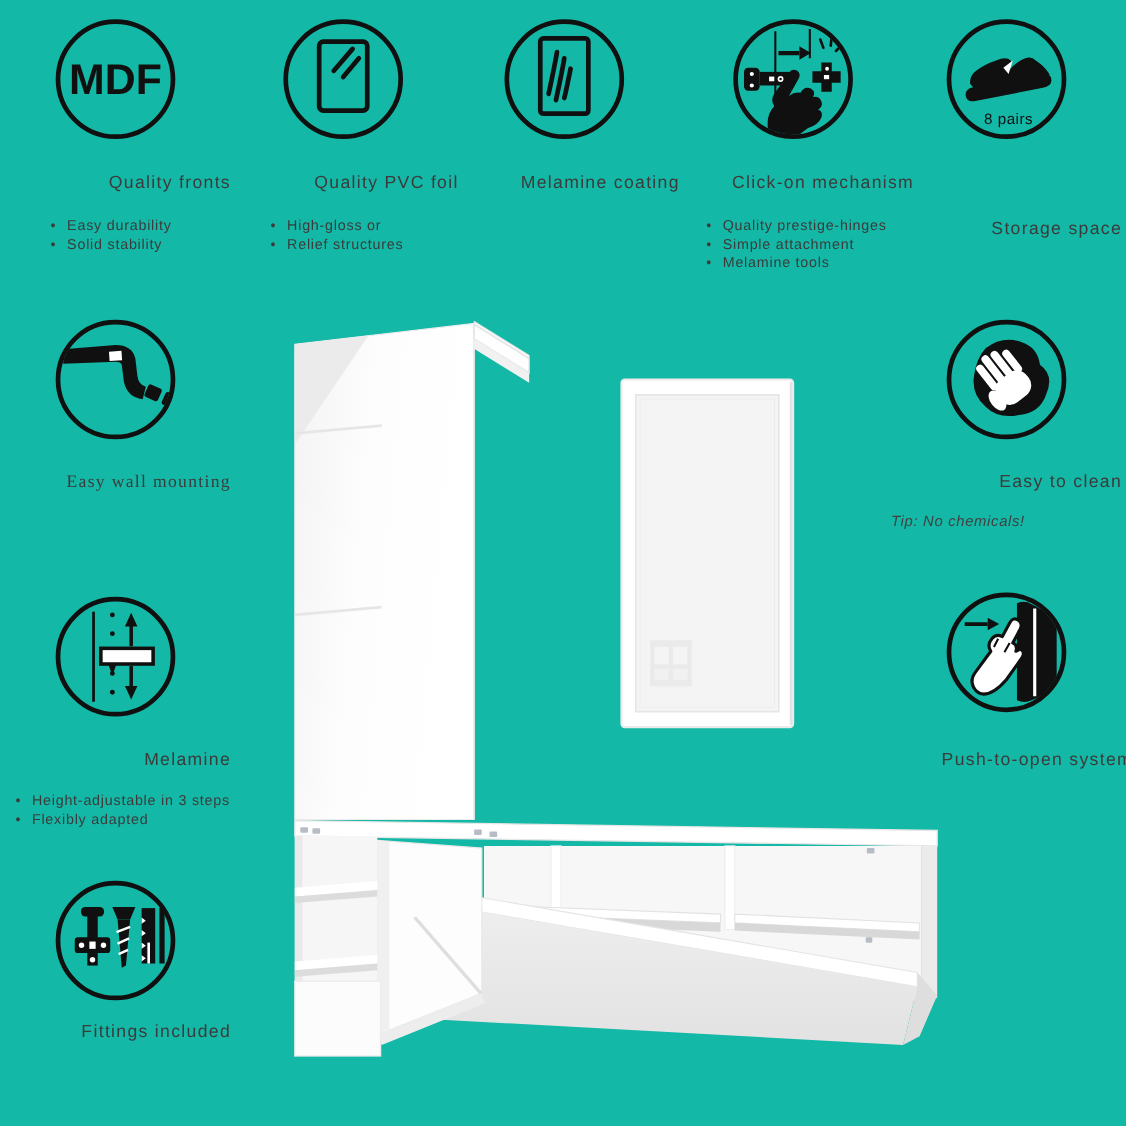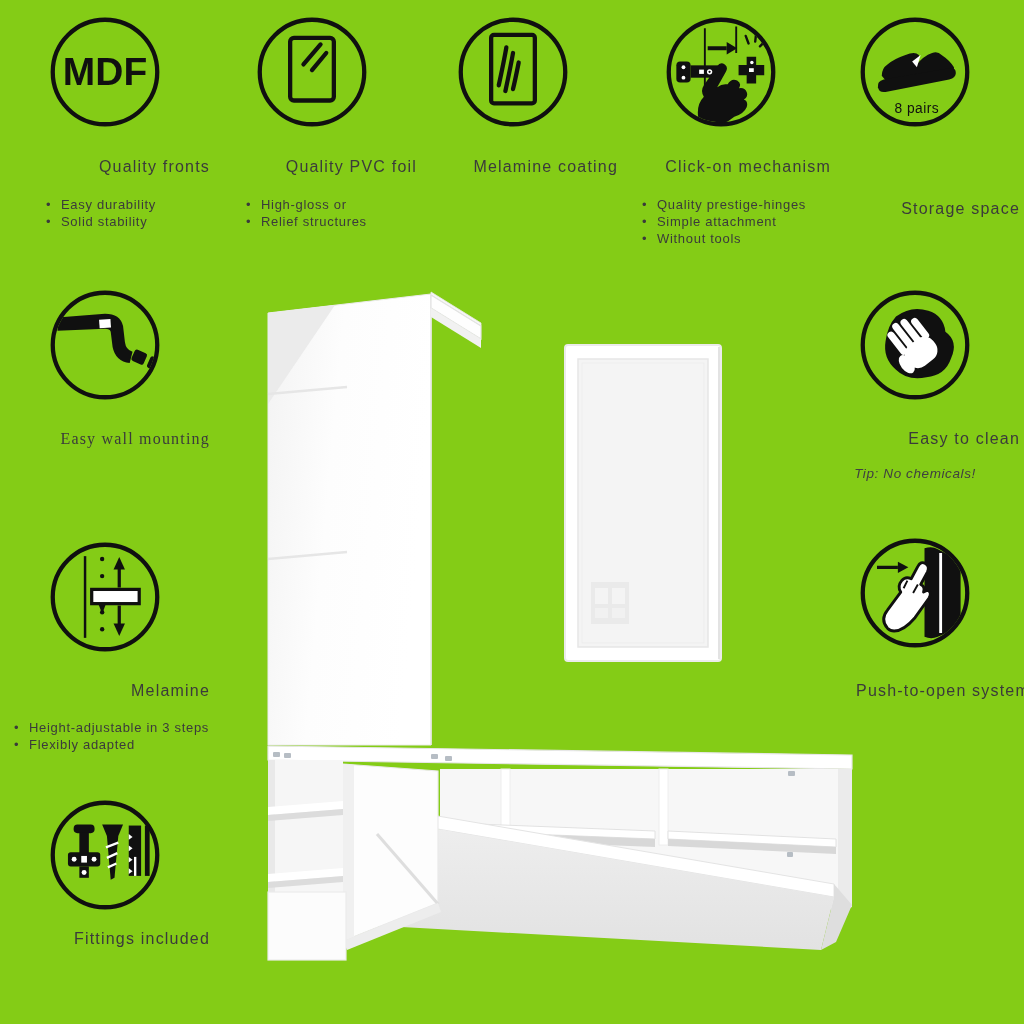--- a/index.html
+++ b/index.html
@@ -1,21 +1,21 @@
 <!DOCTYPE html>
 <html><head>
 <meta charset="utf-8">
 <style>
   html,body{margin:0;padding:0;background:#fff;}
-  .page{position:relative;width:1024px;height:1024px;background:#84cc16;overflow:hidden;
+  .page{position:relative;width:1024px;height:1024px;background:#14b8a6;overflow:hidden;
         font-family:"Liberation Sans", sans-serif;color:#3b3b3b;}
   .circ{position:absolute;width:114px;height:114px;}
   .circ svg{width:100%;height:100%;display:block;}
   .title{position:absolute;font-size:16px;letter-spacing:1.2px;color:#3b3b3b;text-align:right;white-space:nowrap;}
-  .tip{position:absolute;font-size:13.5px;font-style:italic;letter-spacing:0.6px;color:#404040;text-align:center;white-space:nowrap;}
+  .tip{position:absolute;font-size:13.5px;font-style:italic;letter-spacing:0.6px;color:#404040;white-space:nowrap;}
   ul.bullets{position:absolute;margin:0;padding:0;list-style:none;font-size:13px;letter-spacing:0.7px;
              line-height:17px;color:#3b3b3b;text-align:left;white-space:nowrap;}
   ul.bullets li{position:relative;padding-left:15px;}
   ul.bullets li::before{content:"\2022";position:absolute;left:0;top:0;color:#3b3b3b;}
   .product{position:absolute;left:255px;top:282px;width:600px;height:690px;}
   .ic{stroke:#101010;fill:none;stroke-width:4.5;}
   text.icon-txt{fill:#101010;font-family:"Liberation Sans", sans-serif;}
 </style>
 </head>
 <body>
@@ -82,21 +82,21 @@
         <circle cx="92.5" cy="50" r="1.8" fill="#fff"></circle>
         <path d="M86,22 L89,30 M97,19 L96,28 M107,27 L101,33" stroke="#101010" stroke-width="2.5" stroke-linecap="round" fill="none"></path>
         <path d="M36,108 Q34,94 42,86 Q38,80 42,74 L56,54 Q59,49 64,52 Q68,55 65,60 L56,76 Q61,72 67,73 Q71,66 77,69 Q82,72 79,77 Q85,76 87,81 Q89,86 84,89 Q89,91 87,97 Q84,104 74,107 L66,113 Q50,119 36,108 Z" fill="#101010"></path>
       </g>
     </svg>
   </div>
   <div class="title" style="left:611px;top:158px;width:220px;">Click-on mechanism</div>
   <ul class="bullets" style="left:642px;top:196px;">
     <li>Quality prestige-hinges</li>
     <li>Simple attachment</li>
-    <li>Without tools</li>
+    <li>Melamine tools</li>
   </ul>
 
   <div class="circ" style="left:858px;top:15px;">
     <svg viewBox="0 0 120 120">
       <circle class="ic" cx="60" cy="60" r="55"></circle>
       <path d="M25,64 Q25,56 31,52 Q38,46 50,42 Q60,38 64,42 Q66,44 63,49 L61,53 Q69,43 78,40 Q84,38 88,42 Q97,48 101,55 L101,58 L94,62 L30,70 Z" fill="#101010"></path>
       <polygon points="57,49 66,42 62,55" fill="#fff"></polygon>
       <path d="M21,76 Q20,70 27,68 L96,56 Q103,55 103,61 Q103,66 96,68 L29,81 Q22,82 21,76 Z" fill="#101010"></path>
       <text class="icon-txt" x="62" y="103" font-size="14.5" text-anchor="middle" letter-spacing="0.5">8 pairs</text>
     </svg>

